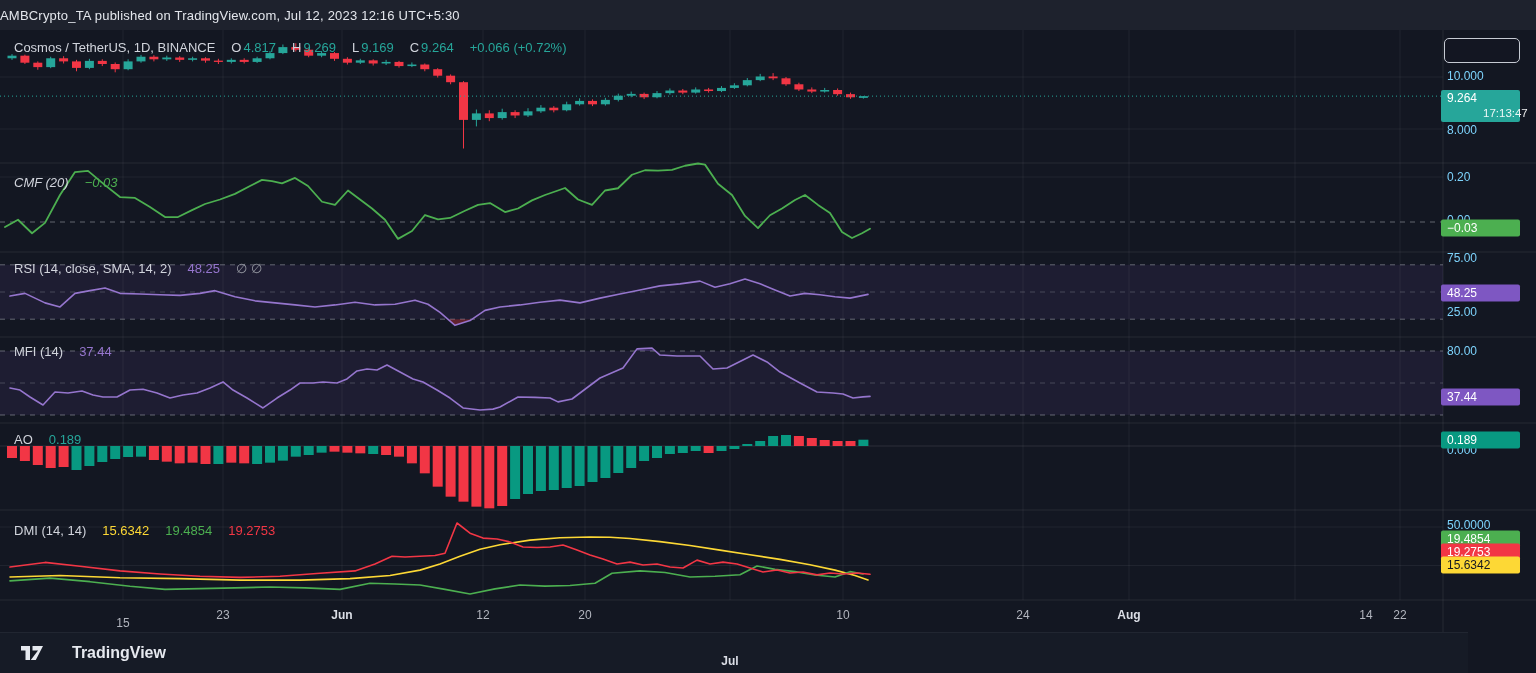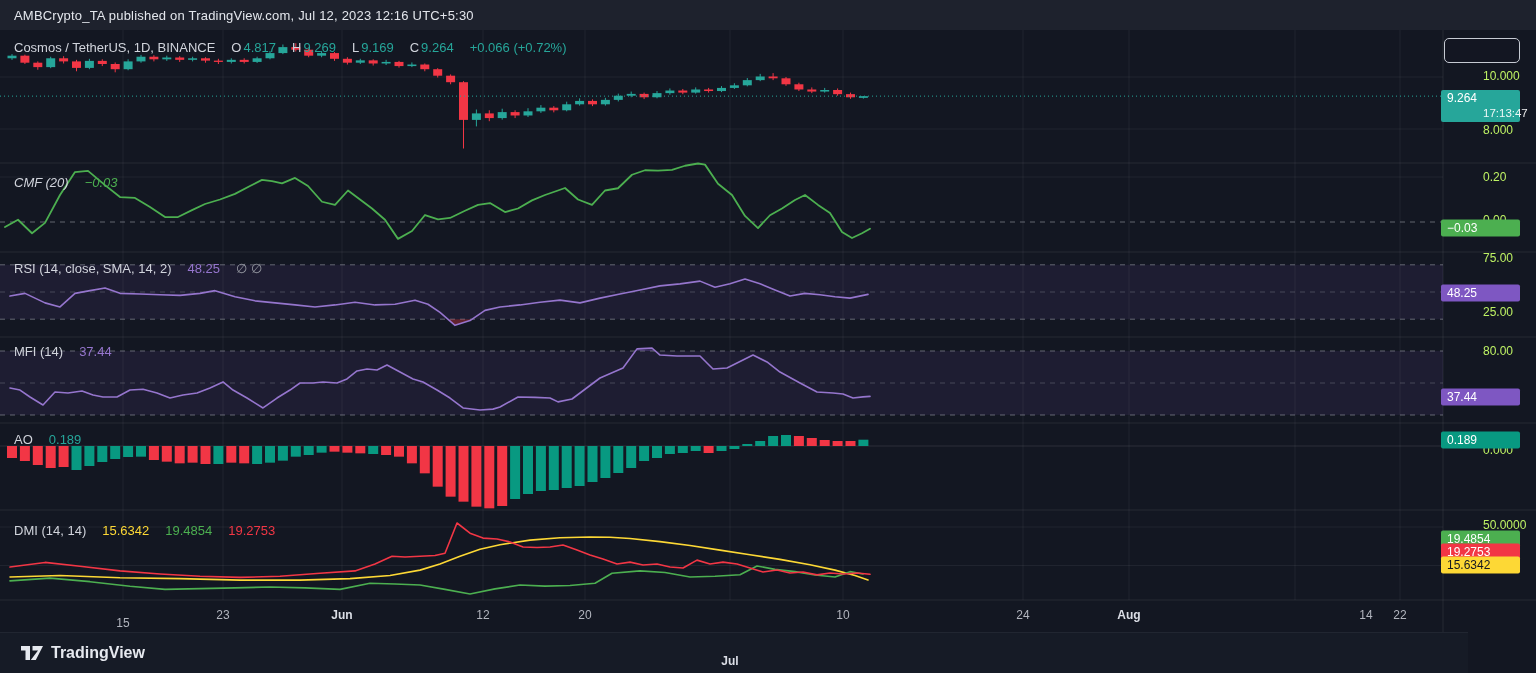--- a/index.html
+++ b/index.html
@@ -1,41 +1,41 @@
 <!DOCTYPE html>
 <html><head>
 <meta charset="utf-8">
 <style>
   html,body{margin:0;padding:0;background:#0d1117;}
   .page{position:relative;width:1536px;height:673px;background:#131722;overflow:hidden;
         font-family:"Liberation Sans",sans-serif;}
   .header{position:absolute;left:0;top:0;width:1536px;height:30px;background:#1e222d;
-          display:flex;align-items:center;box-sizing:border-box;padding-left:14px;}
+          display:flex;align-items:center;box-sizing:border-box;}
   .header span{font-size:13px;color:#e3e6ec;letter-spacing:.2px;}
   #chart-svg{position:absolute;left:0;top:0;}
   .legend{position:absolute;left:14px;display:flex;align-items:center;gap:16px;
           font-size:13px;color:#d1d4dc;white-space:nowrap;z-index:5;}
   .legend .pair{display:flex;gap:2px;}
   .lbl{color:#d1d4dc;}
   .muted{color:#9598a1;}
   .v-teal{color:#26a69a;}
   .v-green{color:#4caf50;}
   .v-purple{color:#9575cd;}
   .v-yellow{color:#fdd835;}
   .v-red{color:#f23645;}
-  .axis-label{position:absolute;left:1447px;font-size:12px;color:#bef264;transform:translateY(-50%);z-index:4;margin-left:36px;}
+  .axis-label{position:absolute;left:1447px;font-size:12px;color:#7dd3fc;transform:translateY(-50%);z-index:4;}
   .badge{position:absolute;left:1441px;width:79px;box-sizing:border-box;font-size:12px;line-height:15px;
          padding:1px 6px;border-radius:2px;color:#fff;z-index:6;transform:translateY(-50%);}
   .badge .sub{font-size:11.5px;opacity:.92;margin-left:36px;}
   .tick{position:absolute;top:608px;transform:translateX(-50%);font-size:12px;color:#b2b5be;z-index:4;}
   .tick.major{color:#dbdee6;font-weight:700;}
   .trbox{position:absolute;left:1444px;top:38px;width:74px;height:23px;border:1.5px solid #c6cad3;
          border-radius:5px;background:rgba(19,23,34,.4);z-index:6;}
   .footer{position:absolute;left:0;top:632px;width:1468px;height:41px;background:#161b26;
-          border-top:1px solid rgba(255,255,255,.05);display:flex;align-items:center;gap:5px;
+          border-top:1px solid rgba(255,255,255,.05);display:flex;align-items:center;gap:26px;
           box-sizing:border-box;padding-left:20px;}
   .brand{font-size:16px;color:#e6e9ef;font-weight:600;}
 </style>
 </head>
 <body>
 
 <div class="page">
 
   <div class="header">
     <span>AMBCrypto_TA published on TradingView.com, Jul 12, 2023 12:16 UTC+5:30</span>

